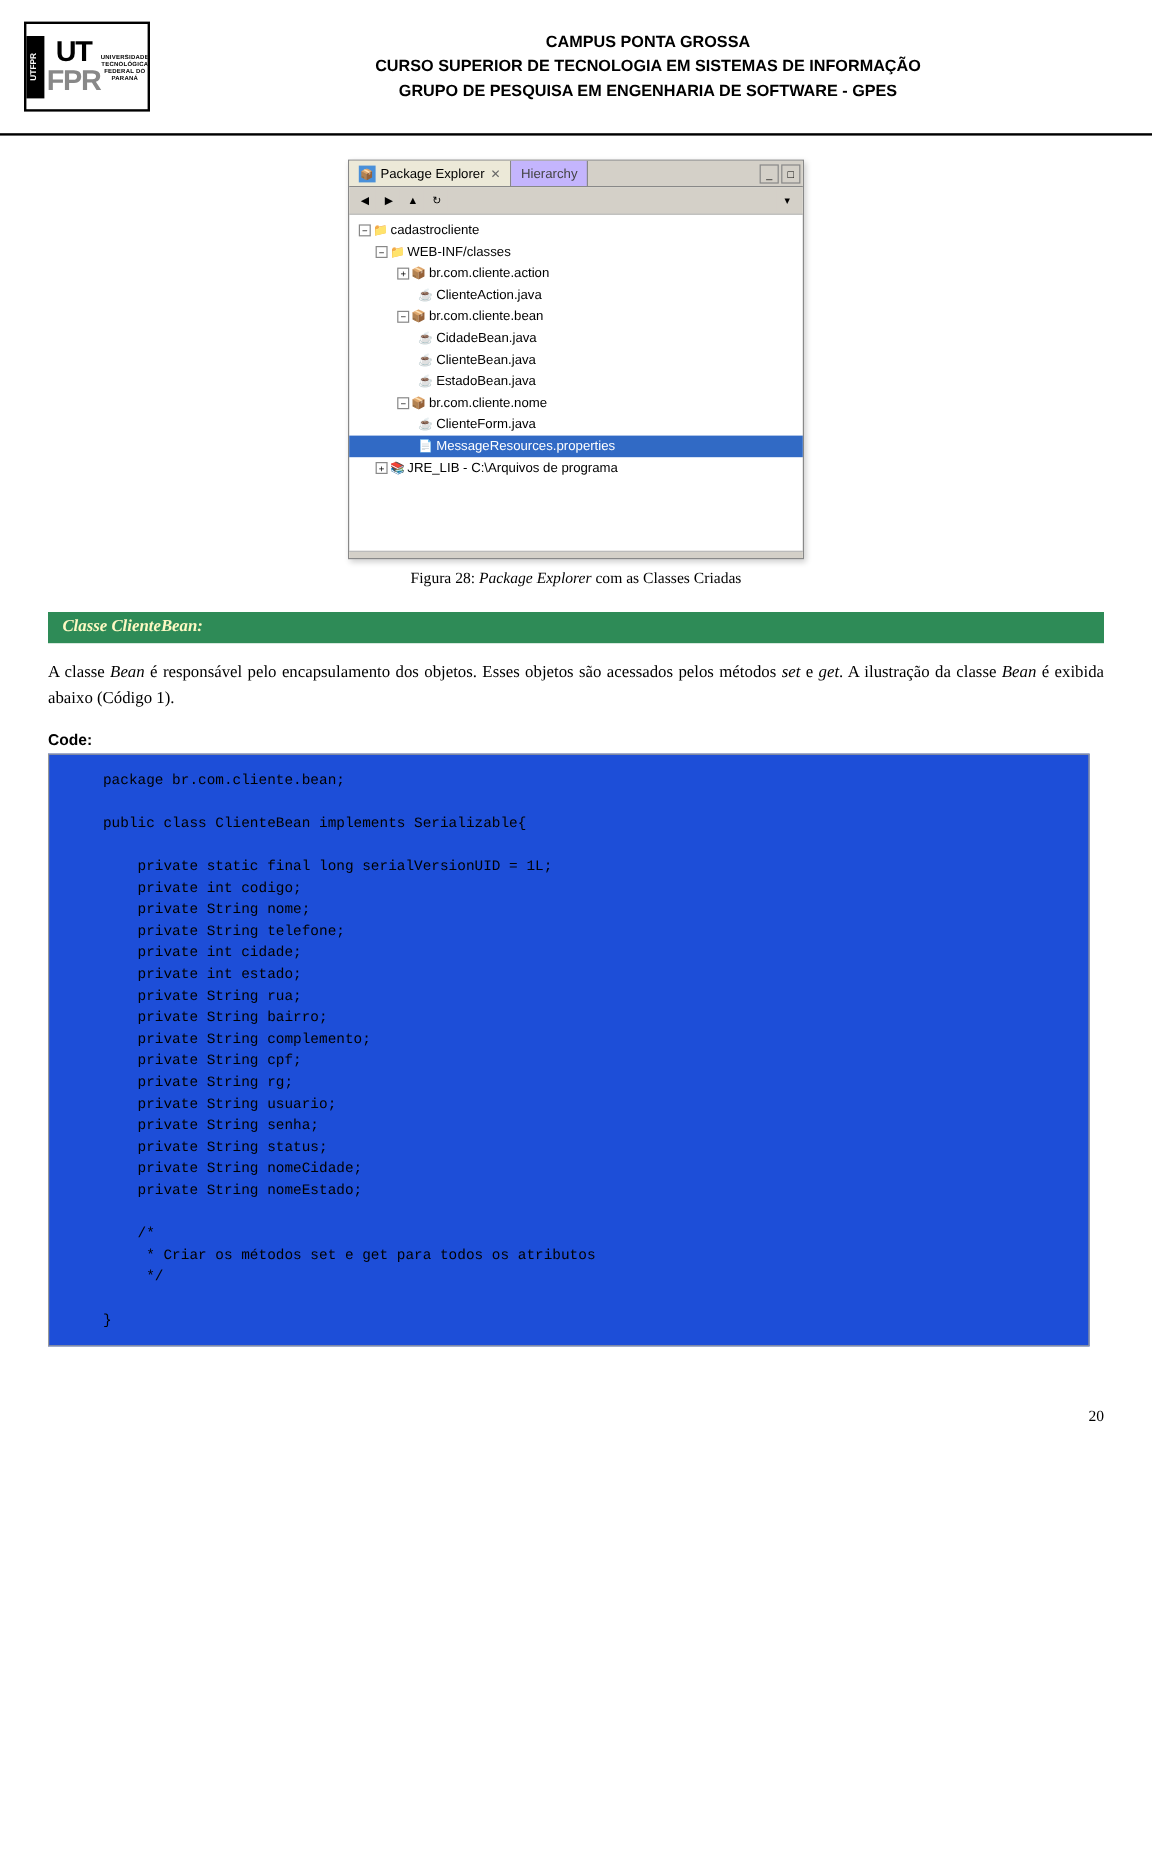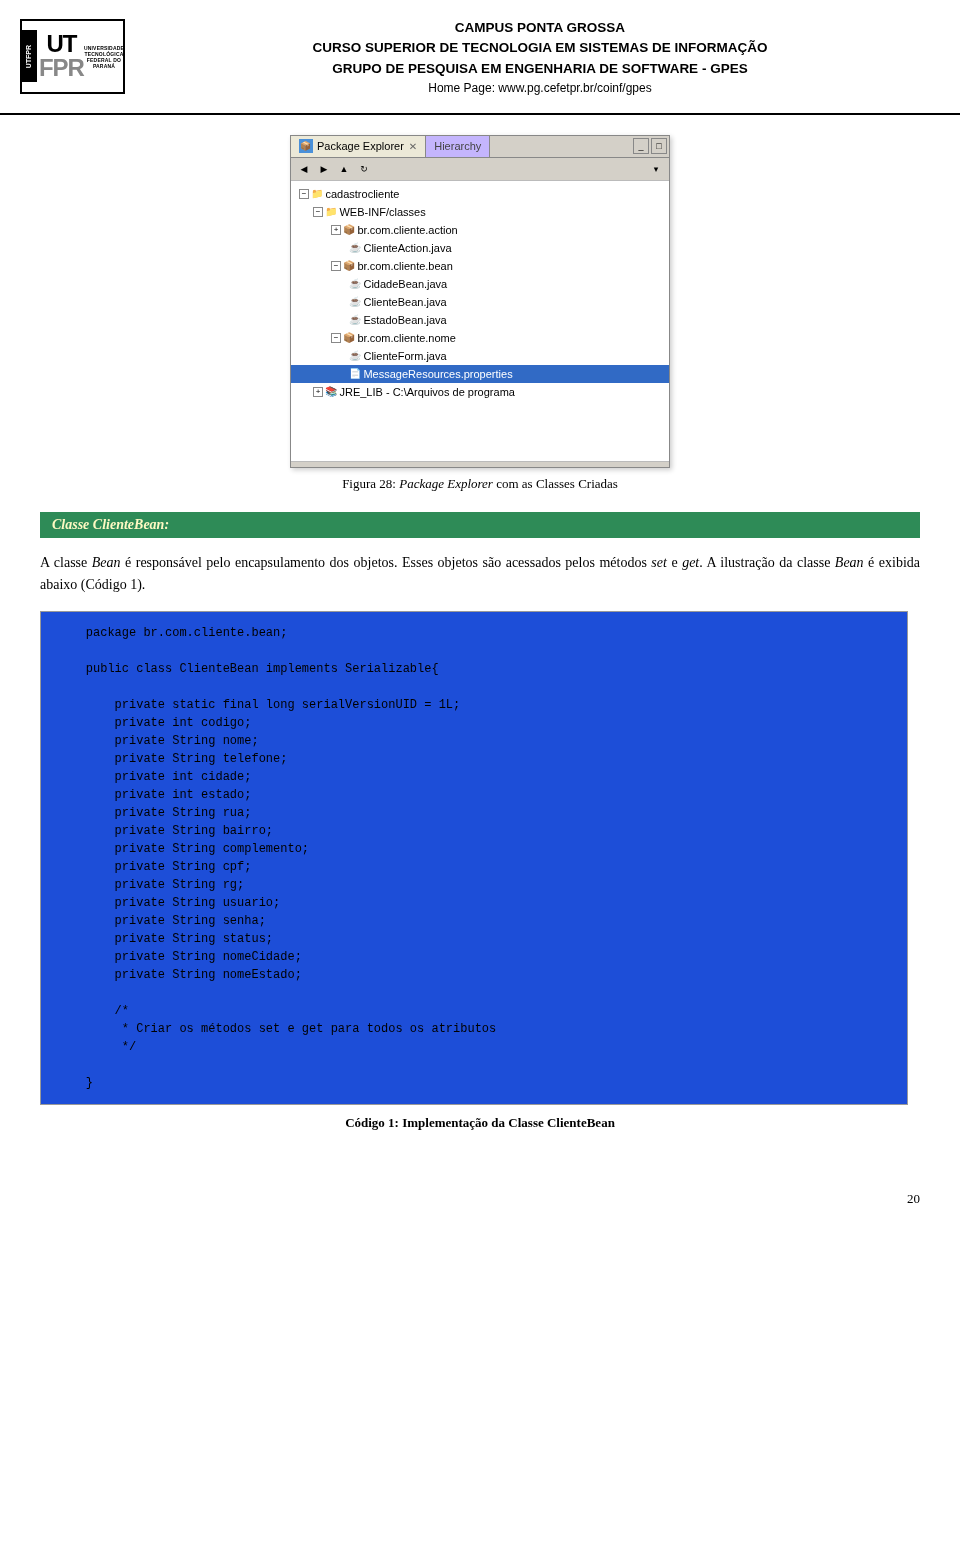--- a/index.html
+++ b/index.html
@@ -266,21 +266,20 @@
           </div>
         </div>
         <div style="font-size:5px; text-align:center; font-family:Arial,sans-serif; margin-top:2px; letter-spacing:0.2px; line-height:1.2;">UNIVERSIDADE TECNOLÓGICA<br>FEDERAL DO PARANÁ</div>
       </div>
     </div>
   </div>
   <div class="header-text">
     <div class="uni-name">CAMPUS PONTA GROSSA</div>
     <div class="uni-name">CURSO SUPERIOR DE TECNOLOGIA EM SISTEMAS DE INFORMAÇÃO</div>
     <div class="uni-name">Grupo de Pesquisa em Engenharia de Software - GPES</div>
-    <div class="home-page">Home Page: www.pg.cefetpr.br/coinf/gpes</div>
   </div>
 </div>
 
 <div class="content">
 
   <div class="figure-container">
     <div class="eclipse-window">
 
       <div class="eclipse-tab-bar">
         <div class="eclipse-tab">
@@ -397,20 +396,21 @@
 
   <div class="section-header">
     <span>Classe&nbsp;</span>
       <em>ClienteBean:</em>
   </div>
 
   <p class="text-paragraph">
     <span>A classe </span><em>Bean</em><span> é responsável pelo encapsulamento dos objetos. Esses objetos são acessados pelos métodos </span><em>set</em><span> e </span><em>get</em><span>. A ilustração da classe </span><em>Bean</em><span> é exibida abaixo (Código 1).</span>
   </p>
 
+  <div class="code-label">Code:</div>
 
   <div class="code-block">    package br.com.cliente.bean;
 
     public class ClienteBean implements Serializable{
 
         private static final long serialVersionUID = 1L;
         private int codigo;
         private String nome;
         private String telefone;
         private int cidade;
@@ -425,19 +425,16 @@
         private String status;
         private String nomeCidade;
         private String nomeEstado;
 
         /*
          * Criar os métodos set e get para todos os atributos
          */
 
     }</div>
 
-  <div class="code-caption">
-    <strong>Código 1: Implementação da Classe ClienteBean</strong>
-  </div>
 
 </div>
 
 <div class="page-number">20</div>
 
 </body></html>

